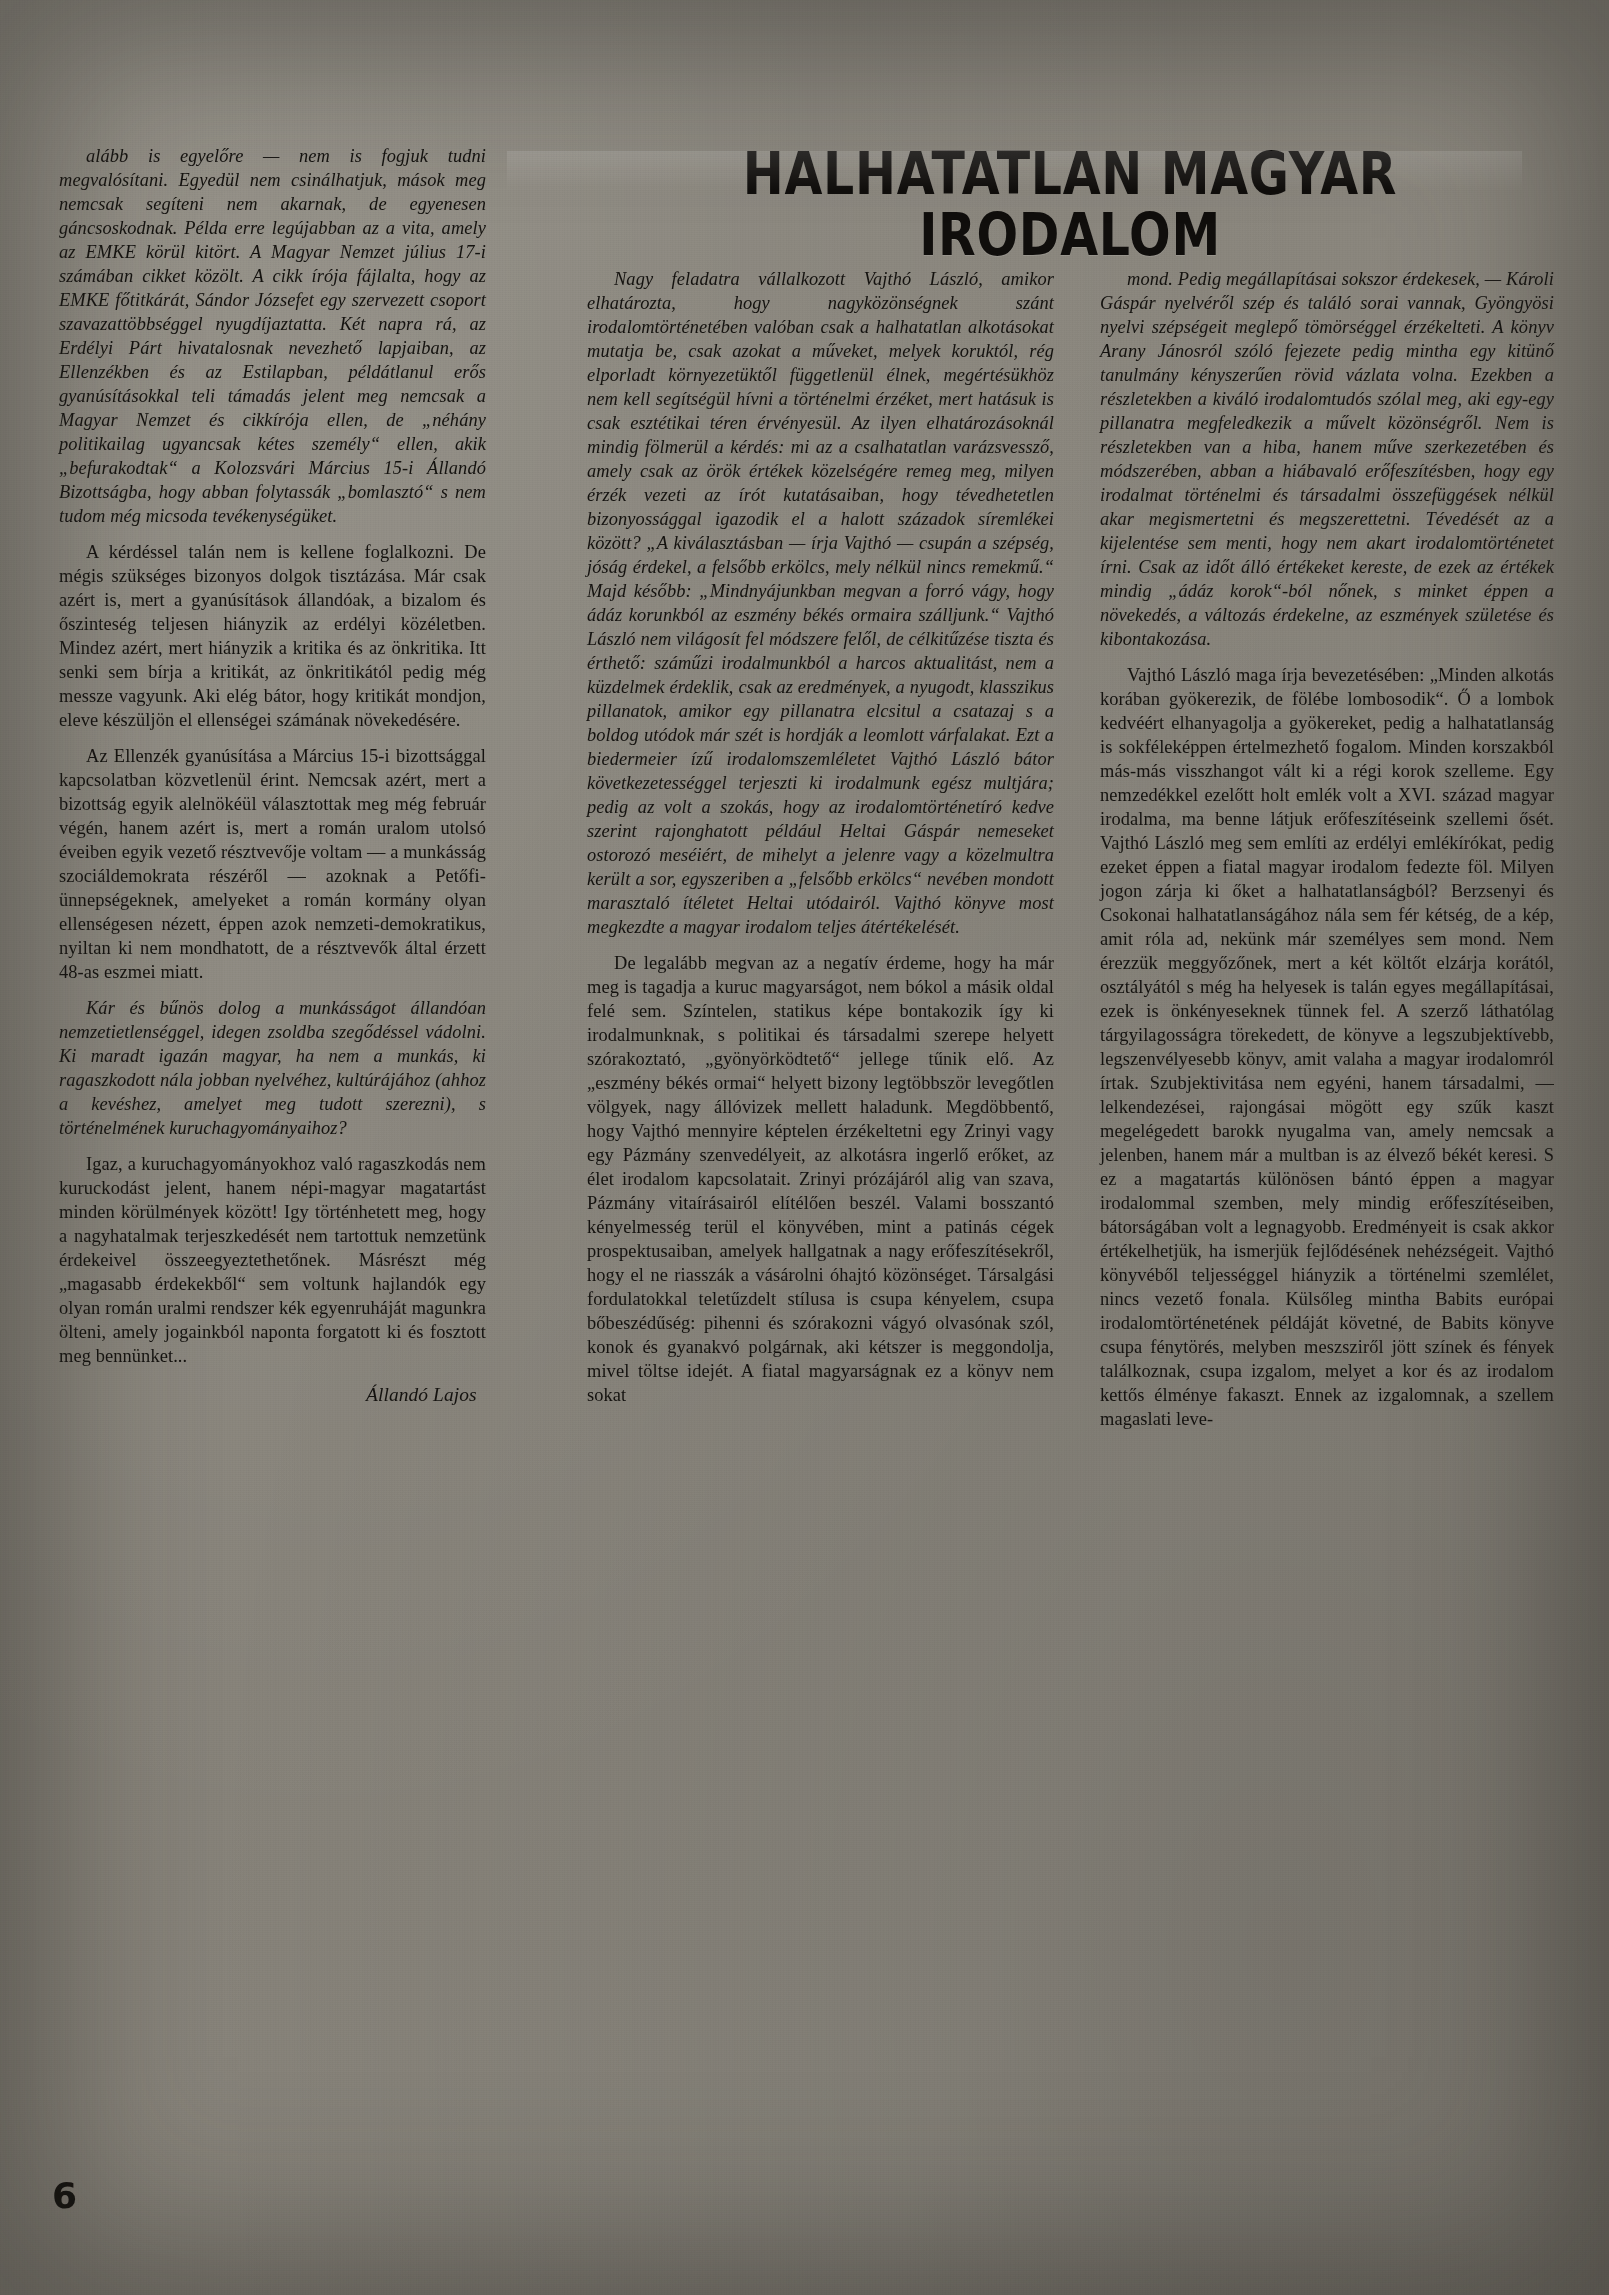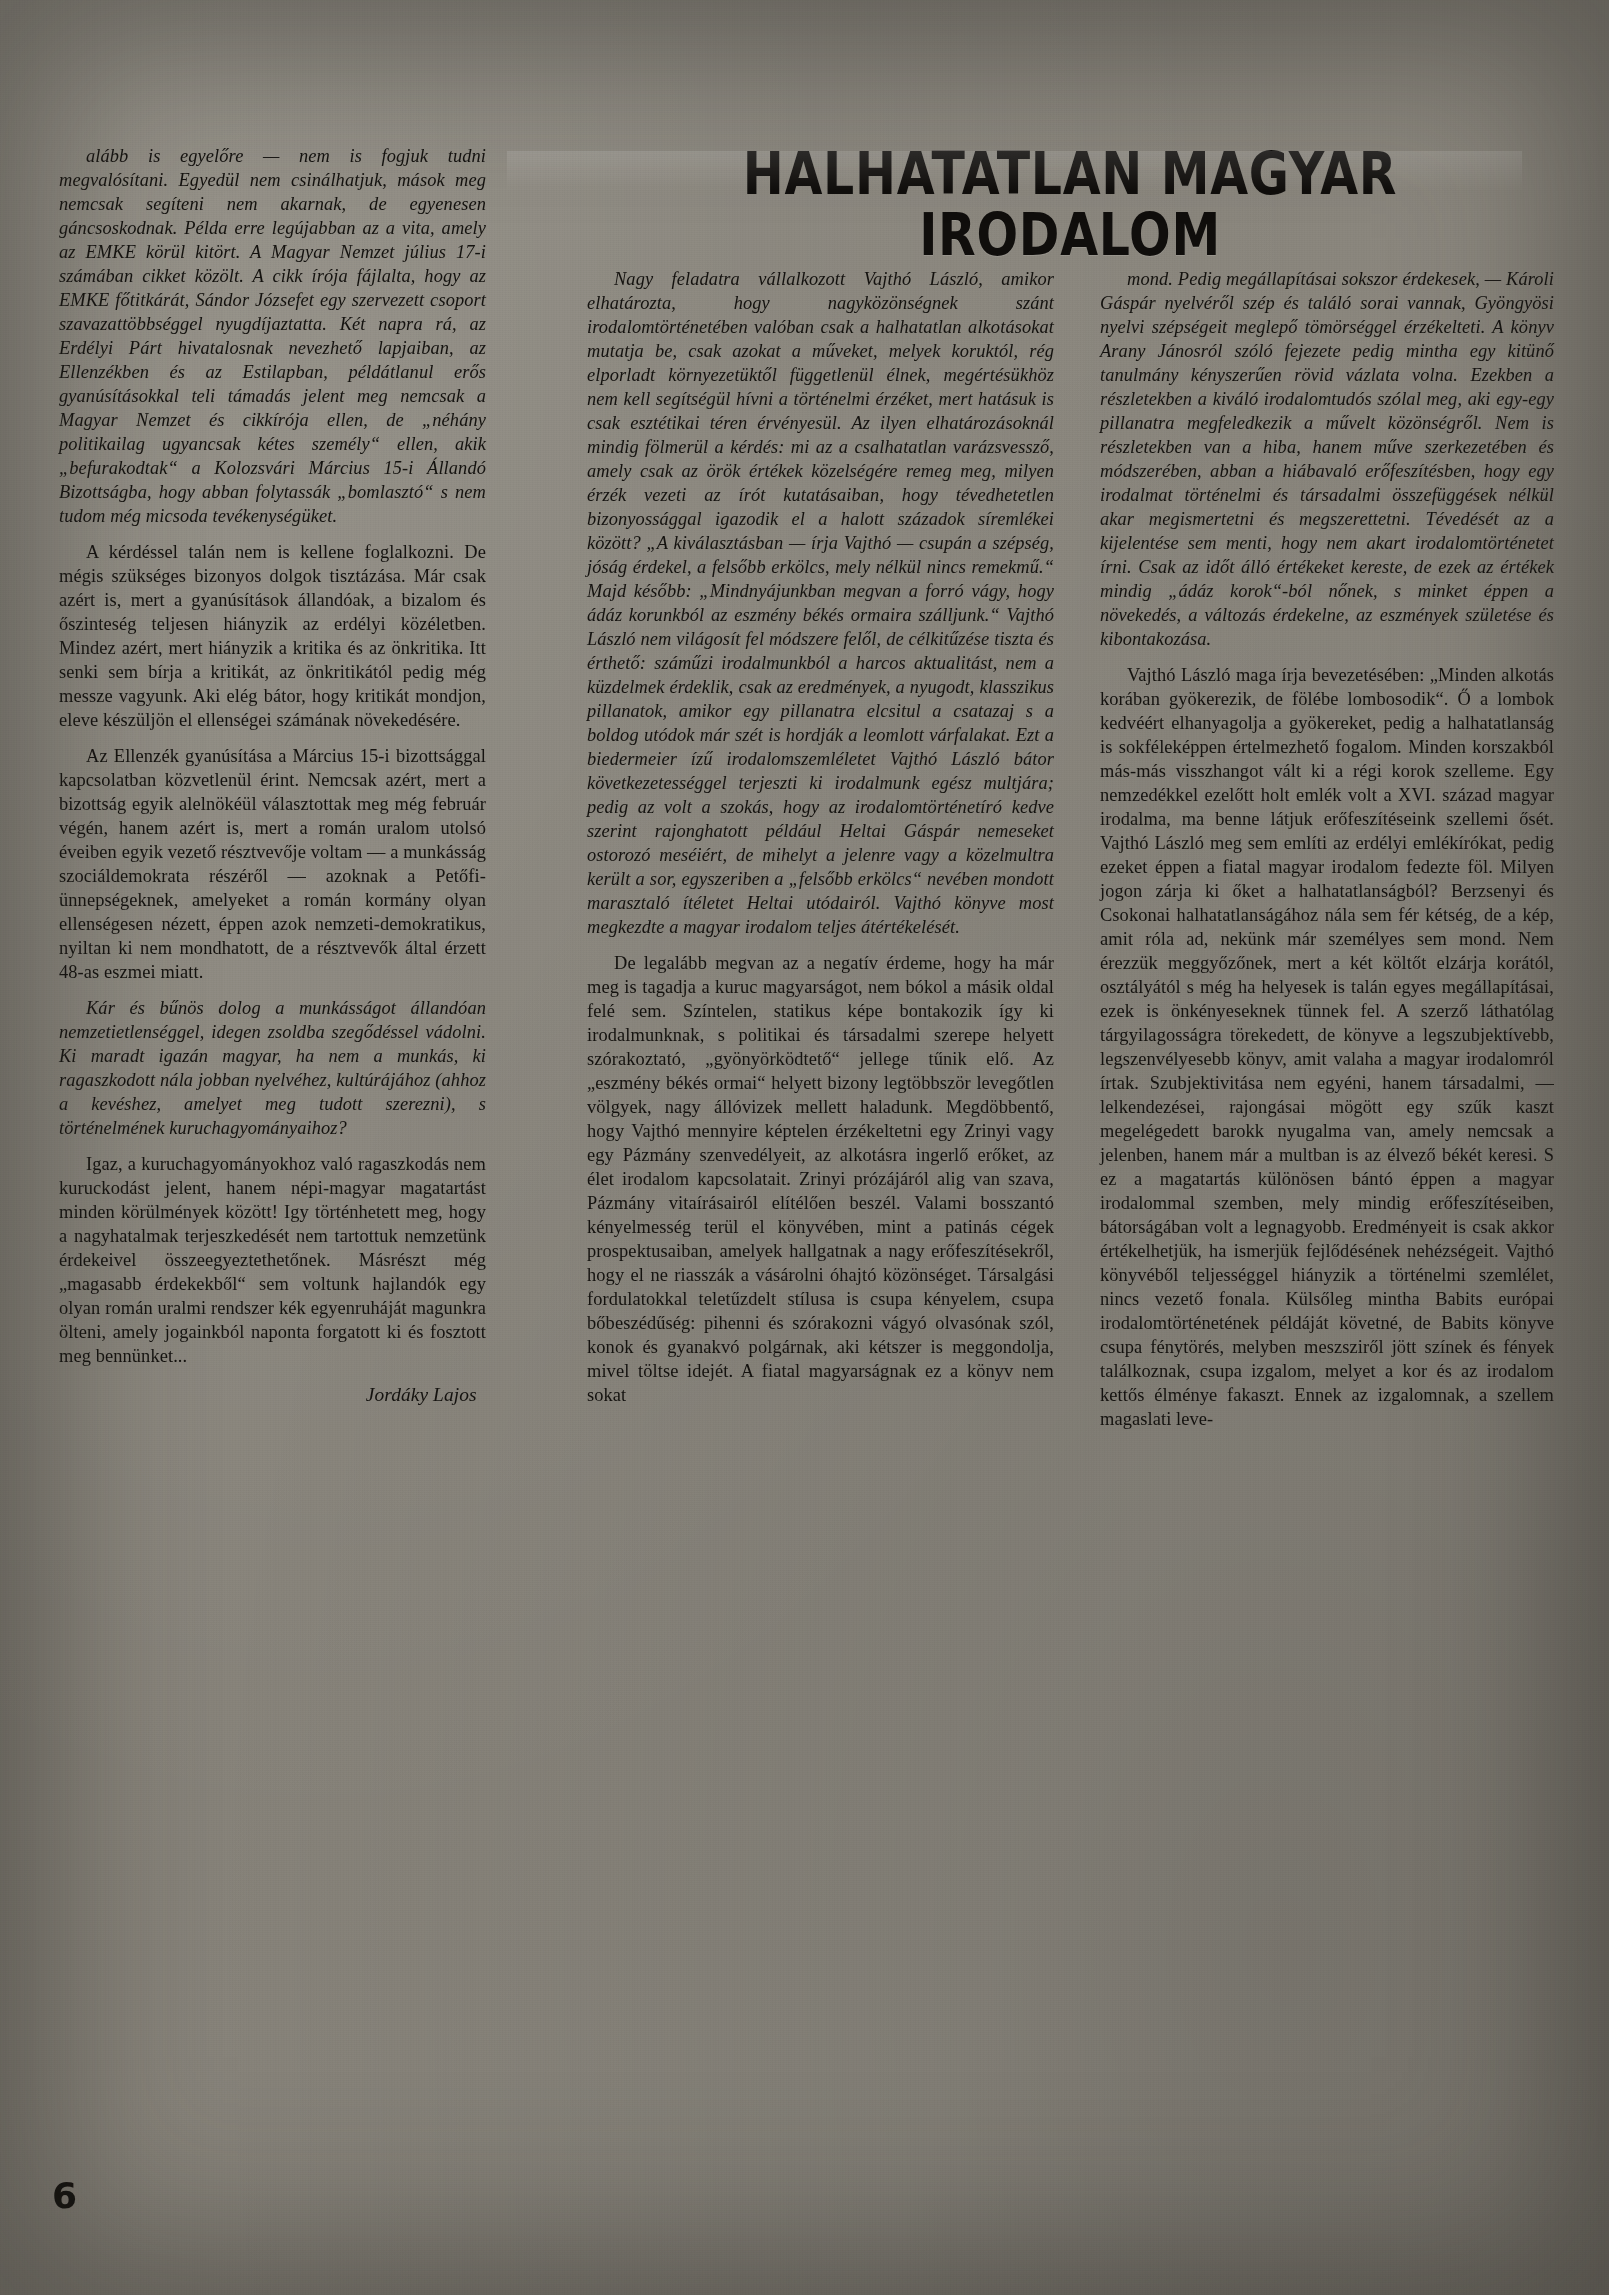--- a/index.html
+++ b/index.html
@@ -134,21 +134,21 @@
     <div class="masthead">
       <h1>HALHATATLAN MAGYAR IRODALOM</h1>
     </div>
 
     <div class="col" id="col1">
       <p class="first">alább is egyelőre — nem is fogjuk tudni megvalósítani. Egyedül nem csinálhatjuk, mások meg nemcsak segíteni nem akarnak, de egyenesen gáncsoskodnak. Példa erre legújabban az a vita, amely az EMKE körül kitört. A Magyar Nemzet július 17-i számában cikket közölt. A cikk írója fájlalta, hogy az EMKE főtitkárát, Sándor Józsefet egy szervezett csoport szavazattöbbséggel nyugdíjaztatta. Két napra rá, az Erdélyi Párt hivatalosnak nevezhető lapjaiban, az Ellenzékben és az Estilapban, példátlanul erős gyanúsításokkal teli támadás jelent meg nemcsak a Magyar Nemzet és cikkírója ellen, de „néhány politikailag ugyancsak kétes személy“ ellen, akik „befurakodtak“ a Kolozsvári Március 15-i Állandó Bizottságba, hogy abban folytassák „bomlasztó“ s nem tudom még micsoda tevékenységüket.</p>
       <p>A kérdéssel talán nem is kellene foglalkozni. De mégis szükséges bizonyos dolgok tisztázása. Már csak azért is, mert a gyanúsítások állandóak, a bizalom és őszinteség teljesen hiányzik az erdélyi közéletben. Mindez azért, mert hiányzik a kritika és az önkritika. Itt senki sem bírja a kritikát, az önkritikától pedig még messze vagyunk. Aki elég bátor, hogy kritikát mondjon, eleve készüljön el ellenségei számának növekedésére.</p>
       <p>Az Ellenzék gyanúsítása a Március 15-i bizottsággal kapcsolatban közvetlenül érint. Nemcsak azért, mert a bizottság egyik alelnökéül választottak meg még február végén, hanem azért is, mert a román uralom utolsó éveiben egyik vezető résztvevője voltam — a munkásság szociáldemokrata részéről — azoknak a Petőfi-ünnepségeknek, amelyeket a román kormány olyan ellenségesen nézett, éppen azok nemzeti-demokratikus, nyiltan ki nem mondhatott, de a résztvevők által érzett 48-as eszmei miatt.</p>
       <p class="emph-i">Kár és bűnös dolog a munkásságot állandóan nemzetietlenséggel, idegen zsoldba szegődéssel vádolni. Ki maradt igazán magyar, ha nem a munkás, ki ragaszkodott nála jobban nyelvéhez, kultúrájához (ahhoz a kevéshez, amelyet meg tudott szerezni), s történelmének kuruchagyományaihoz?</p>
       <p>Igaz, a kuruchagyományokhoz való ragaszkodás nem kuruckodást jelent, hanem népi-magyar magatartást minden körülmények között! Igy történhetett meg, hogy a nagyhatalmak terjeszkedését nem tartottuk nemzetünk érdekeivel összeegyeztethetőnek. Másrészt még „magasabb érdekekből“ sem voltunk hajlandók egy olyan román uralmi rendszer kék egyenruháját magunkra ölteni, amely jogainkból naponta forgatott ki és fosztott meg bennünket...</p>
-      <div class="byline">Jordáky Lajos</div>
+      <div class="byline">Állandó Lajos</div>
     </div>
 
     <div class="col" id="col2">
       <p class="first">Nagy feladatra vállalkozott Vajthó László, amikor elhatározta, hogy nagyközönségnek szánt irodalomtörténetében valóban csak a halhatatlan alkotásokat mutatja be, csak azokat a műveket, melyek koruktól, rég elporladt környezetüktől függetlenül élnek, megértésükhöz nem kell segítségül hívni a történelmi érzéket, mert hatásuk is csak esztétikai téren érvényesül. Az ilyen elhatározásoknál mindig fölmerül a kérdés: mi az a csalhatatlan varázsvessző, amely csak az örök értékek közelségére remeg meg, milyen érzék vezeti az írót kutatásaiban, hogy tévedhetetlen bizonyossággal igazodik el a halott századok síremlékei között? „A kiválasztásban — írja Vajthó — csupán a szépség, jóság érdekel, a felsőbb erkölcs, mely nélkül nincs remekmű.“ Majd később: „Mindnyájunkban megvan a forró vágy, hogy ádáz korunkból az eszmény békés ormaira szálljunk.“ Vajthó László nem világosít fel módszere felől, de célkitűzése tiszta és érthető: száműzi irodalmunkból a harcos aktualitást, nem a küzdelmek érdeklik, csak az eredmények, a nyugodt, klasszikus pillanatok, amikor egy pillanatra elcsitul a csatazaj s a boldog utódok már szét is hordják a leomlott várfalakat. Ezt a biedermeier ízű irodalomszemléletet Vajthó László bátor következetességgel terjeszti ki irodalmunk egész multjára; pedig az volt a szokás, hogy az irodalomtörténetíró kedve szerint rajonghatott például Heltai Gáspár nemeseket ostorozó meséiért, de mihelyt a jelenre vagy a közelmultra került a sor, egyszeriben a „felsőbb erkölcs“ nevében mondott marasztaló ítéletet Heltai utódairól. Vajthó könyve most megkezdte a magyar irodalom teljes átértékelését.</p>
       <p>De legalább megvan az a negatív érdeme, hogy ha már meg is tagadja a kuruc magyarságot, nem bókol a másik oldal felé sem. Színtelen, statikus képe bontakozik így ki irodalmunknak, s politikai és társadalmi szerepe helyett szórakoztató, „gyönyörködtető“ jellege tűnik elő. Az „eszmény békés ormai“ helyett bizony legtöbbször levegőtlen völgyek, nagy állóvizek mellett haladunk. Megdöbbentő, hogy Vajthó mennyire képtelen érzékeltetni egy Zrinyi vagy egy Pázmány szenvedélyeit, az alkotásra ingerlő erőket, az élet irodalom kapcsolatait. Zrinyi prózájáról alig van szava, Pázmány vitaírásairól elítélően beszél. Valami bosszantó kényelmesség terül el könyvében, mint a patinás cégek prospektusaiban, amelyek hallgatnak a nagy erőfeszítésekről, hogy el ne riasszák a vásárolni óhajtó közönséget. Társalgási fordulatokkal teletűzdelt stílusa is csupa kényelem, csupa bőbeszédűség: pihenni és szórakozni vágyó olvasónak szól, konok és gyanakvó polgárnak, aki kétszer is meggondolja, mivel töltse idejét. A fiatal magyarságnak ez a könyv nem sokat</p>
     </div>
 
     <div class="col" id="col3">
       <p class="first">mond. Pedig megállapításai sokszor érdekesek, — Károli Gáspár nyelvéről szép és találó sorai vannak, Gyöngyösi nyelvi szépségeit meglepő tömörséggel érzékelteti. A könyv Arany Jánosról szóló fejezete pedig mintha egy kitünő tanulmány kényszerűen rövid vázlata volna. Ezekben a részletekben a kiváló irodalomtudós szólal meg, aki egy-egy pillanatra megfeledkezik a művelt közönségről. Nem is részletekben van a hiba, hanem műve szerkezetében és módszerében, abban a hiábavaló erőfeszítésben, hogy egy irodalmat történelmi és társadalmi összefüggések nélkül akar megismertetni és megszerettetni. Tévedését az a kijelentése sem menti, hogy nem akart irodalomtörténetet írni. Csak az időt álló értékeket kereste, de ezek az értékek mindig „ádáz korok“-ból nőnek, s minket éppen a növekedés, a változás érdekelne, az eszmények születése és kibontakozása.</p>
       <p>Vajthó László maga írja bevezetésében: „Minden alkotás korában gyökerezik, de fölébe lombosodik“. Ő a lombok kedvéért elhanyagolja a gyökereket, pedig a halhatatlanság is sokféleképpen értelmezhető fogalom. Minden korszakból más-más visszhangot vált ki a régi korok szelleme. Egy nemzedékkel ezelőtt holt emlék volt a XVI. század magyar irodalma, ma benne látjuk erőfeszítéseink szellemi ősét. Vajthó László meg sem említi az erdélyi emlékírókat, pedig ezeket éppen a fiatal magyar irodalom fedezte föl. Milyen jogon zárja ki őket a halhatatlanságból? Berzsenyi és Csokonai halhatatlanságához nála sem fér kétség, de a kép, amit róla ad, nekünk már személyes sem mond. Nem érezzük meggyőzőnek, mert a két költőt elzárja korától, osztályától s még ha helyesek is talán egyes megállapításai, ezek is önkényeseknek tünnek fel. A szerző láthatólag tárgyilagosságra törekedett, de könyve a legszubjektívebb, legszenvélyesebb könyv, amit valaha a magyar irodalomról írtak. Szubjektivitása nem egyéni, hanem társadalmi, — lelkendezései, rajongásai mögött egy szűk kaszt megelégedett barokk nyugalma van, amely nemcsak a jelenben, hanem már a multban is az élvező békét keresi. S ez a magatartás különösen bántó éppen a magyar irodalommal szemben, mely mindig erőfeszítéseiben, bátorságában volt a legnagyobb. Eredményeit is csak akkor értékelhetjük, ha ismerjük fejlődésének nehézségeit. Vajthó könyvéből teljességgel hiányzik a történelmi szemlélet, nincs vezető fonala. Külsőleg mintha Babits európai irodalomtörténetének példáját követné, de Babits könyve csupa fénytörés, melyben meszsziről jött színek és fények találkoznak, csupa izgalom, melyet a kor és az irodalom kettős élménye fakaszt. Ennek az izgalomnak, a szellem magaslati leve-</p>

